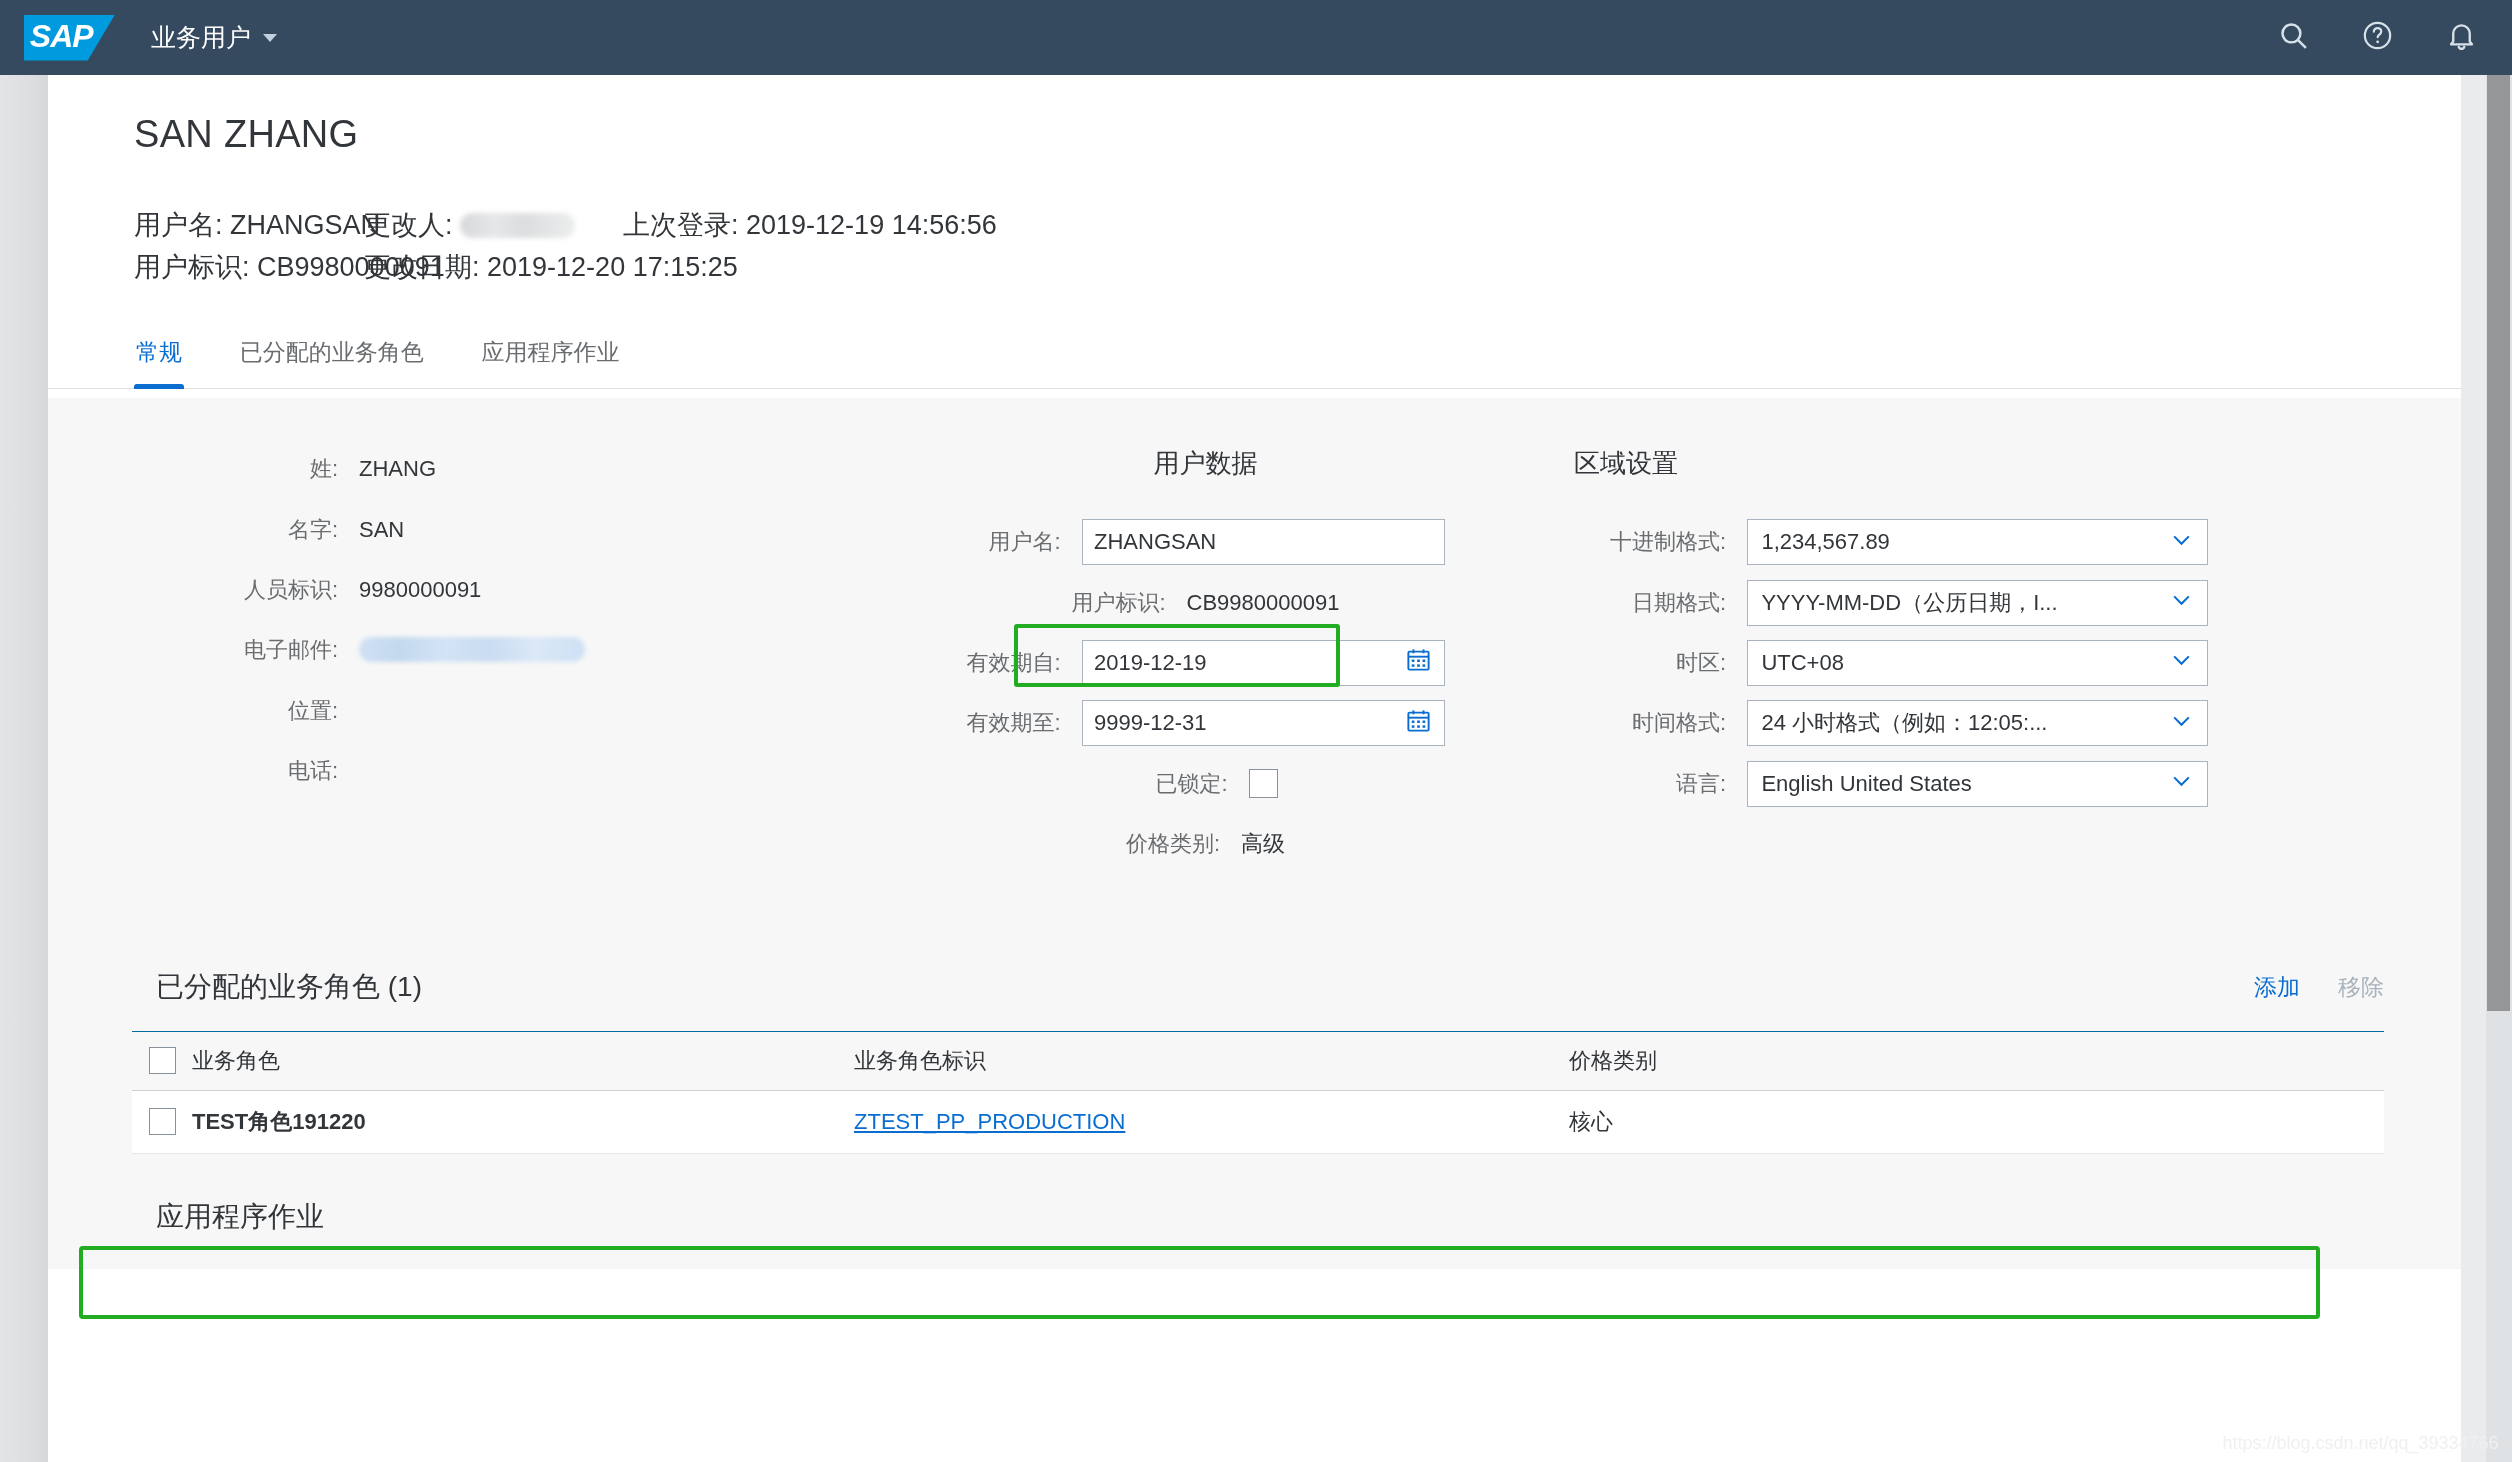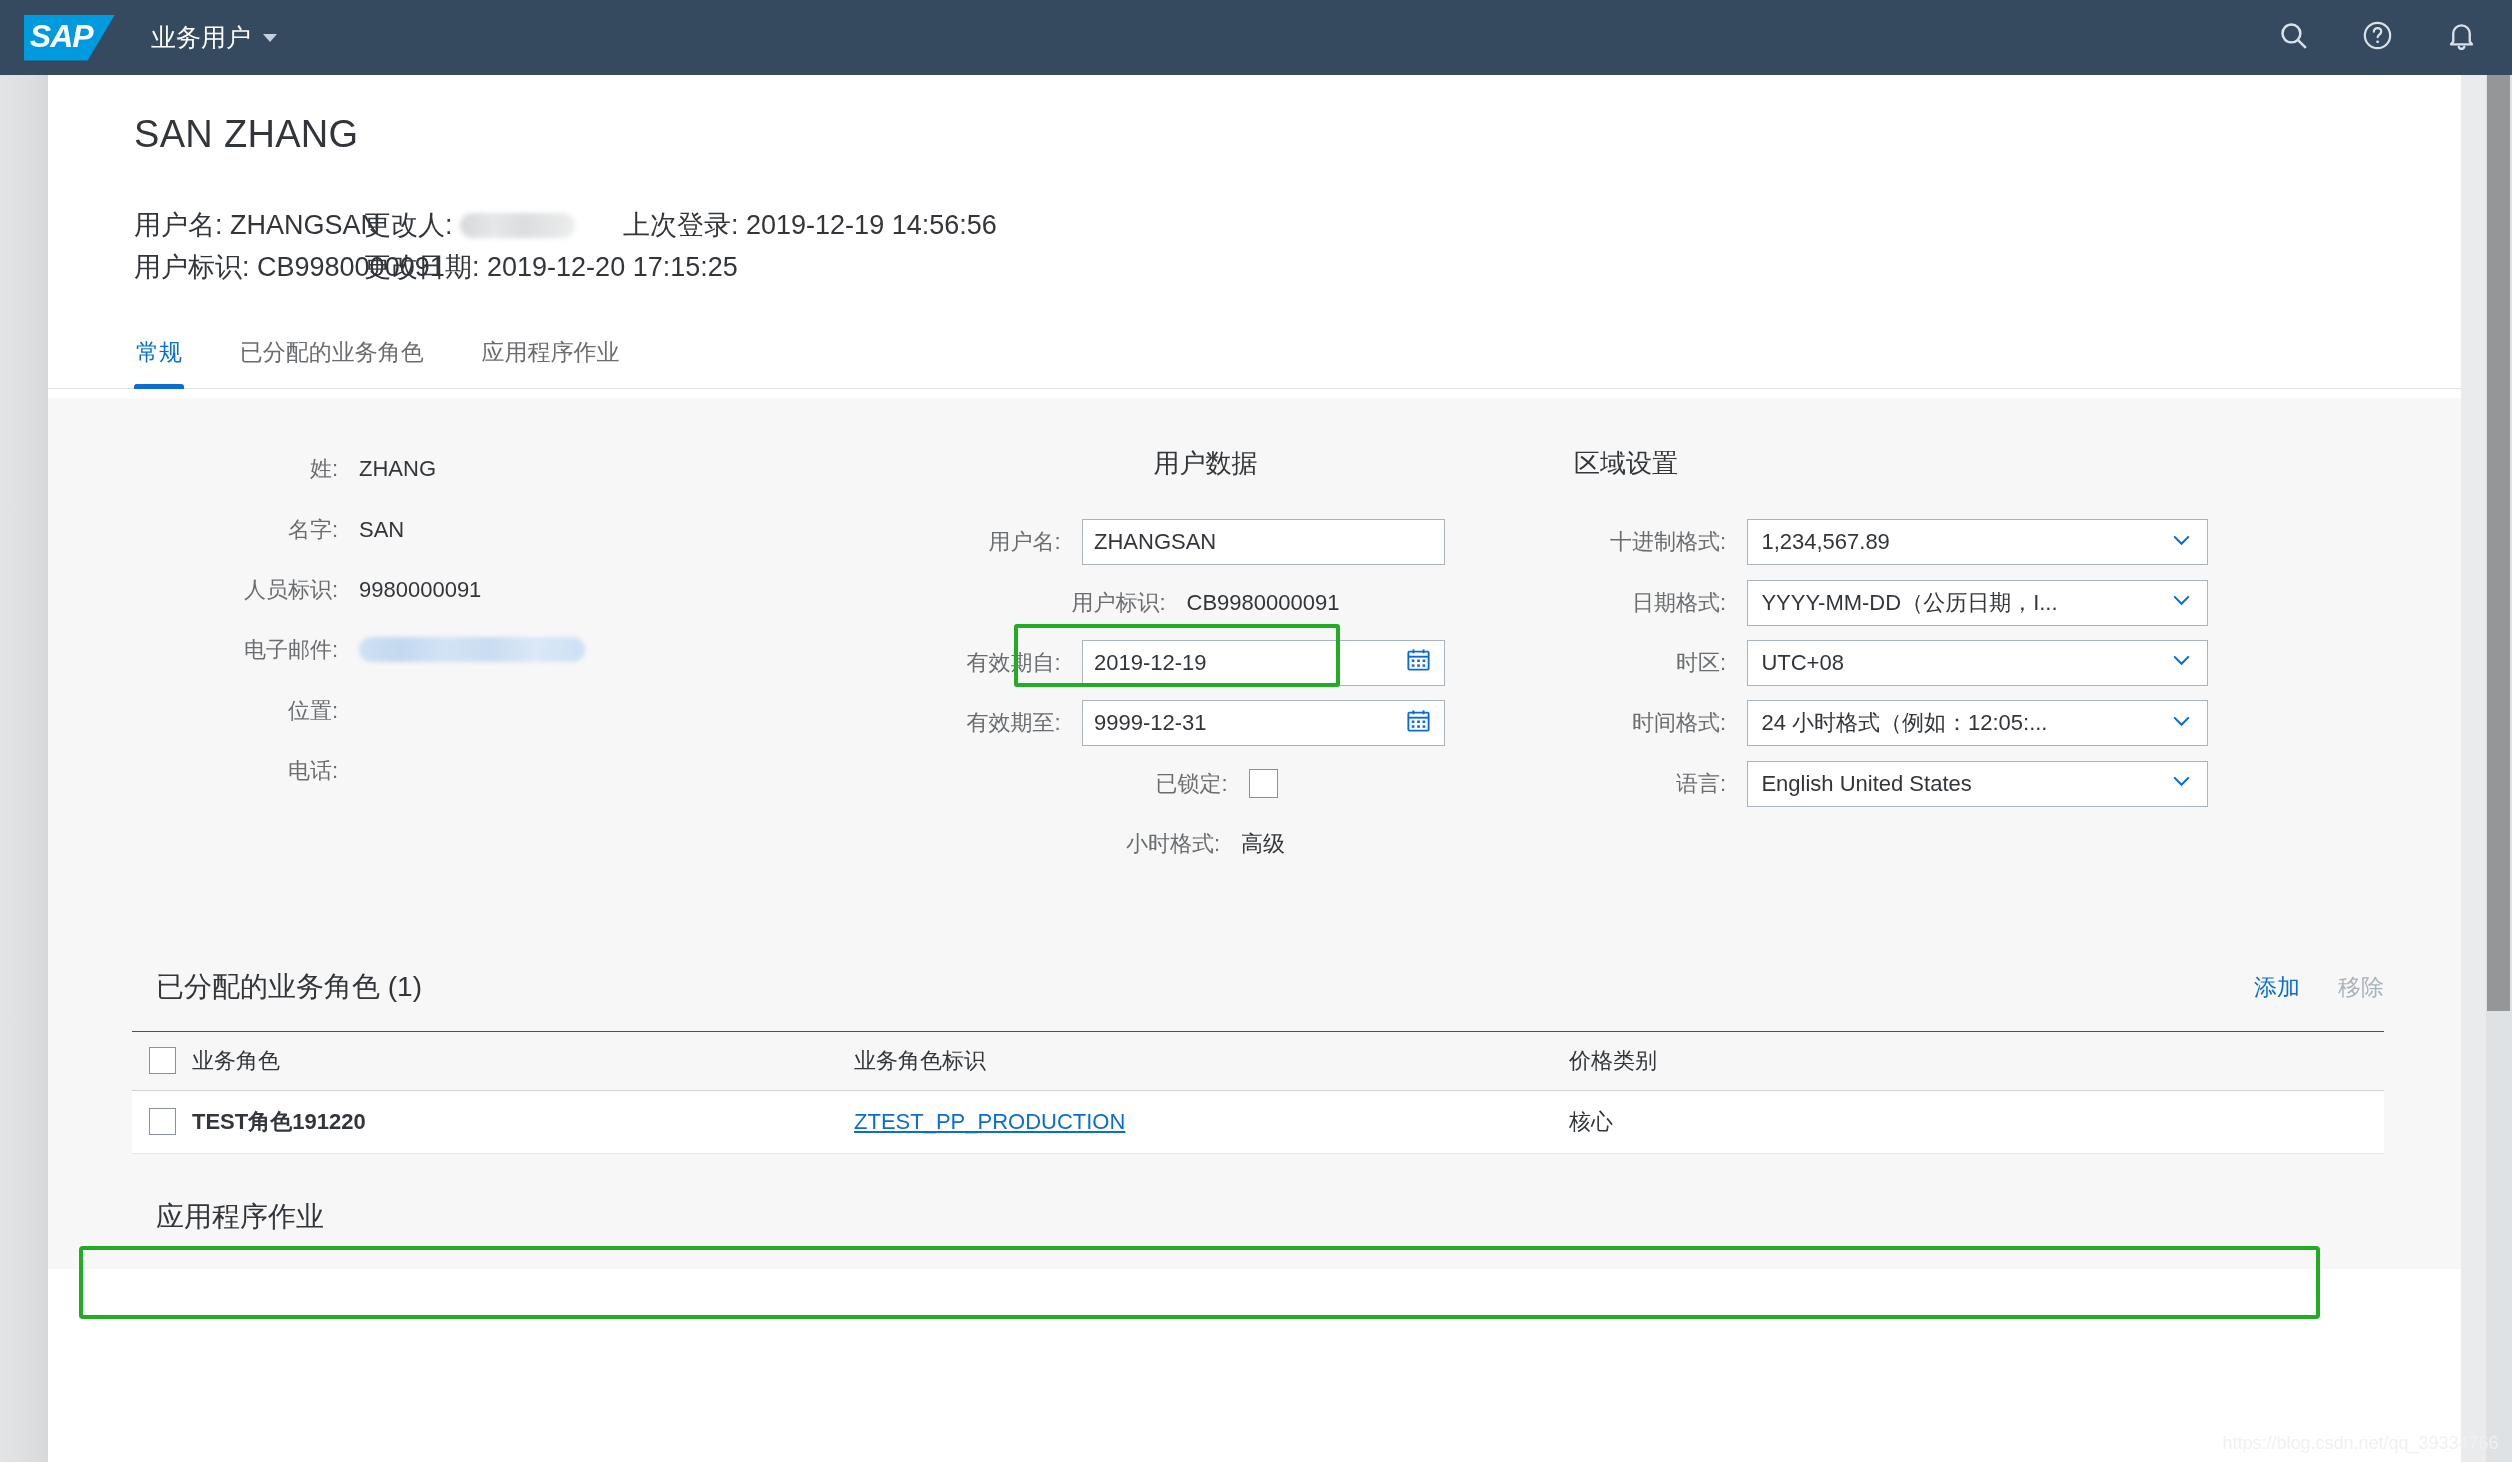--- a/index.html
+++ b/index.html
@@ -539,21 +539,21 @@
             </span>
           </div>
         </div>
 
         <div class="frow">
           <div class="flabel">已锁定:</div>
           <div class="cbx"></div>
         </div>
 
         <div class="frow">
-          <div class="flabel">小时格式:</div>
+          <div class="flabel">价格类别:</div>
           <div class="fvalue">高级</div>
         </div>
       </div>
 
       <div class="form-col regional">
         <div class="col-title">区域设置</div>
 
         <div class="frow">
           <div class="flabel">十进制格式:</div>
           <div class="select">

